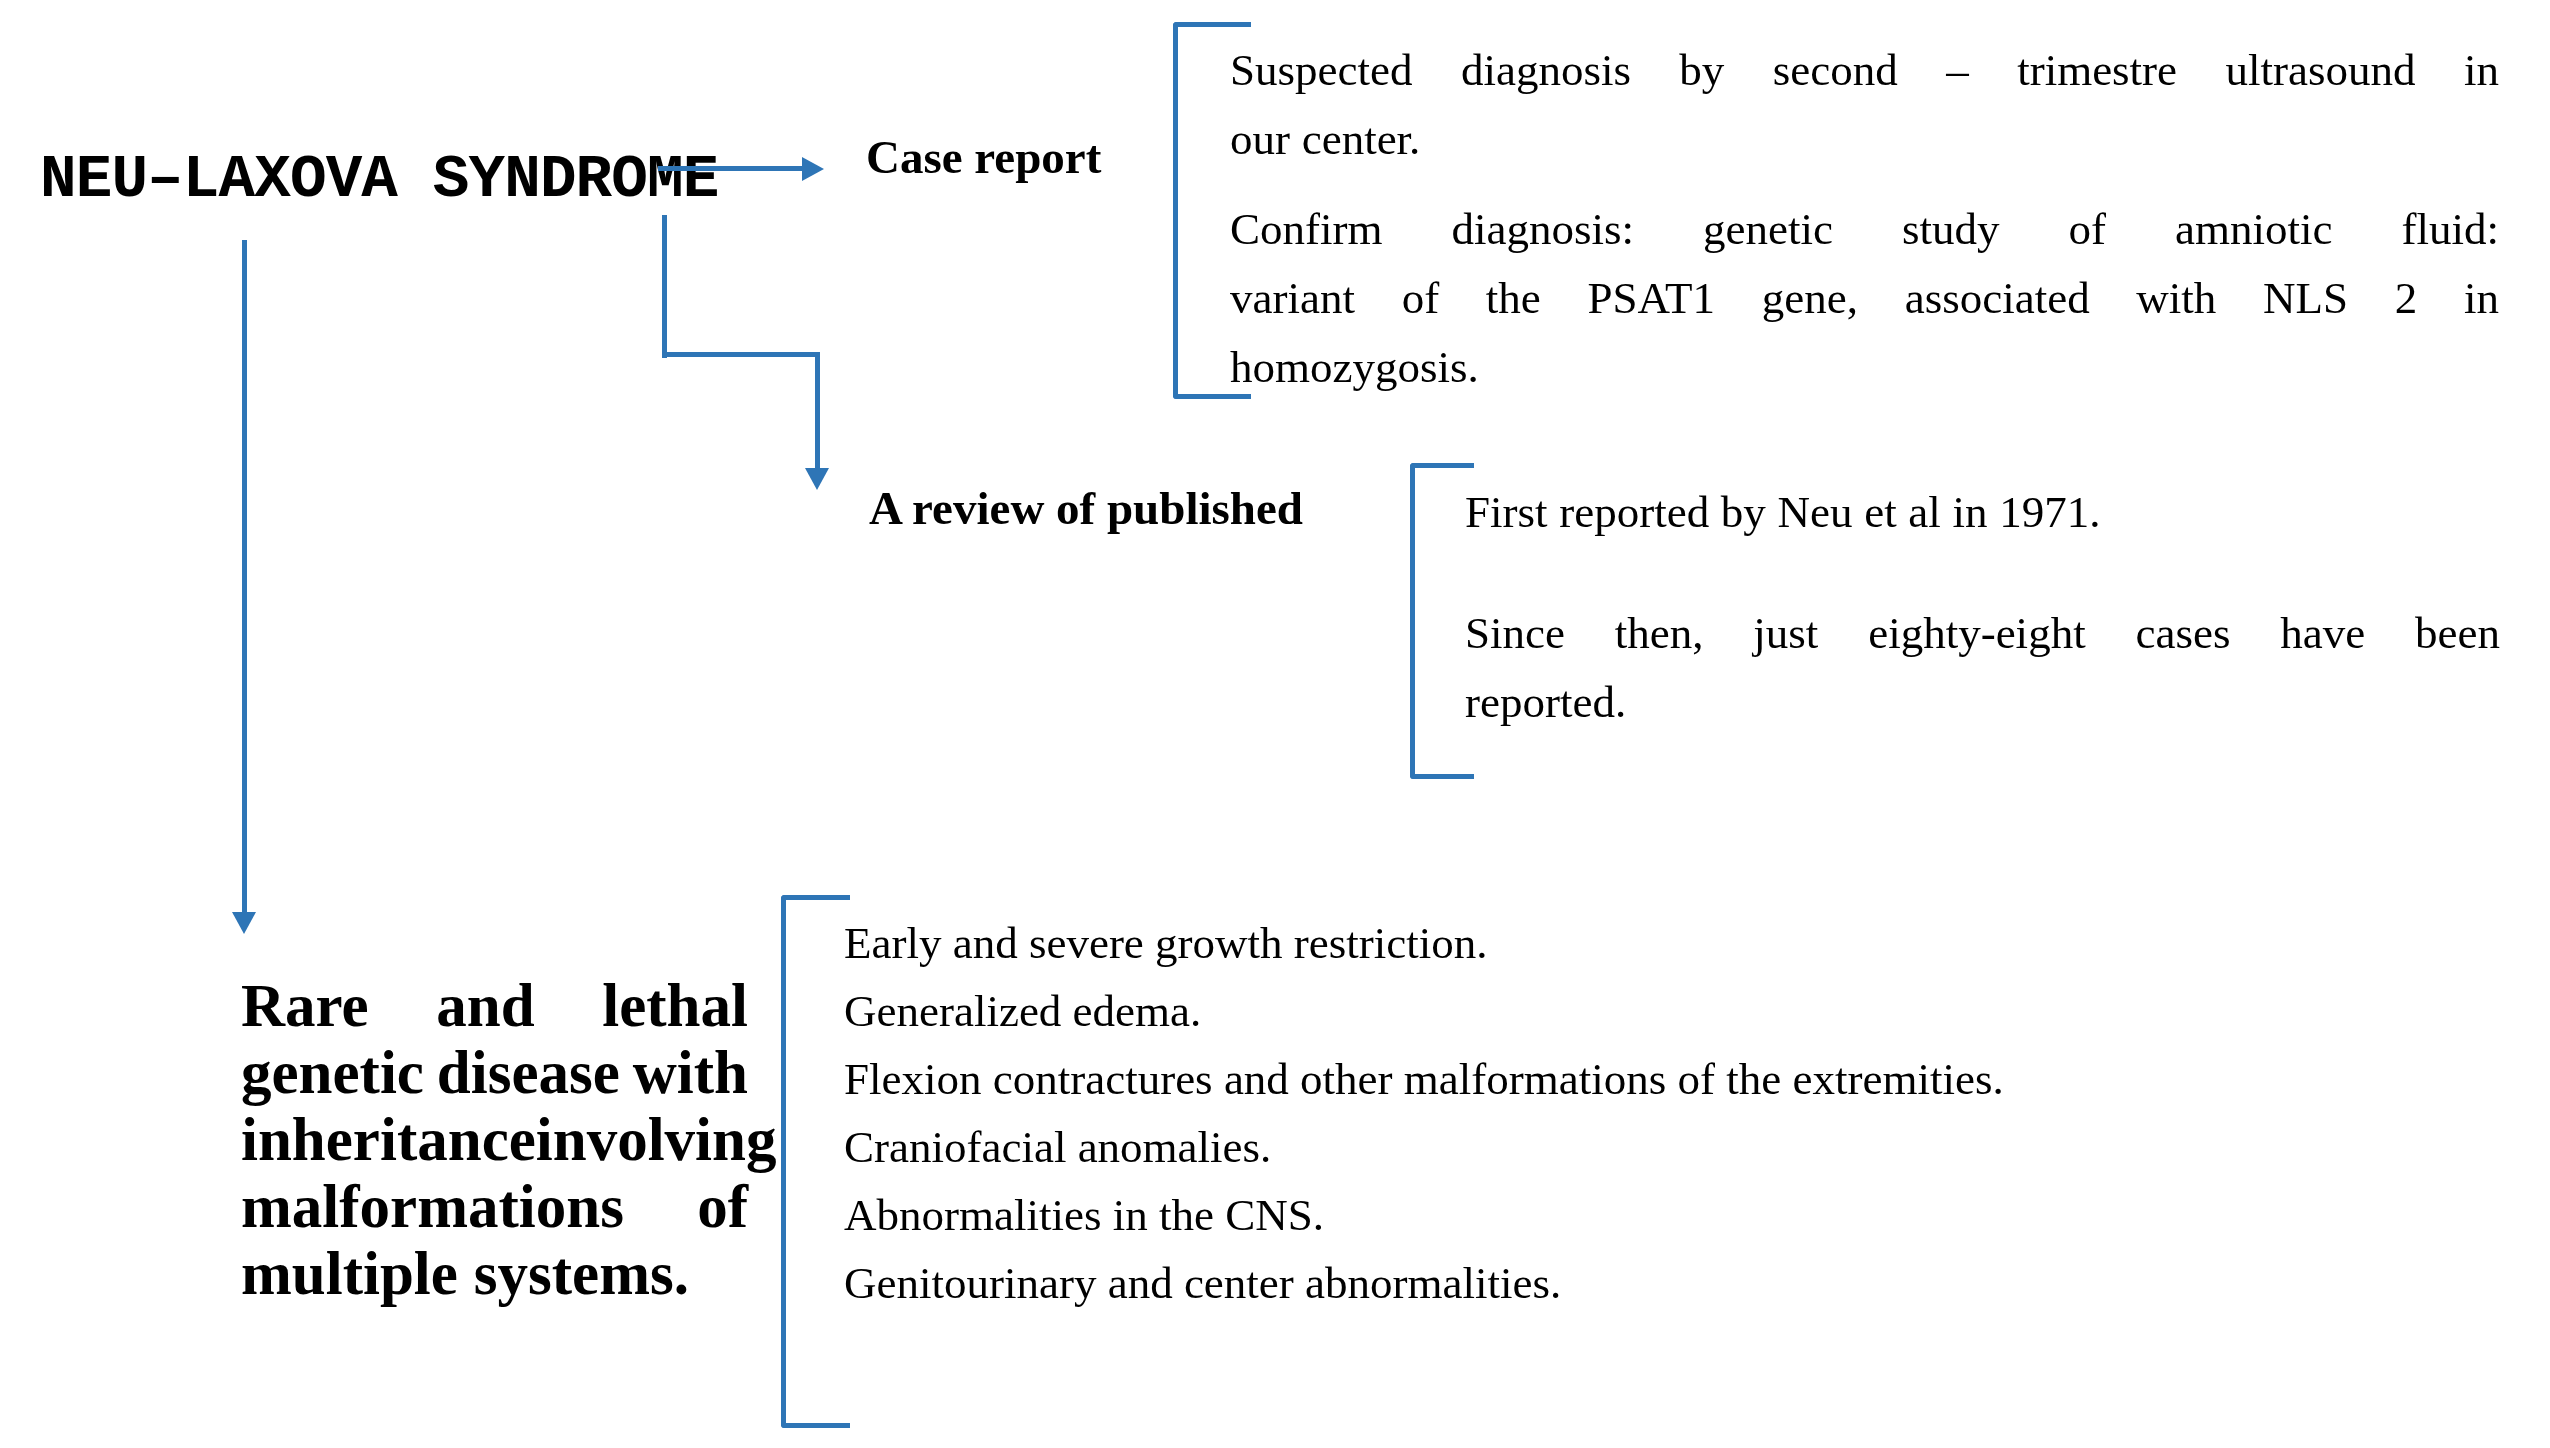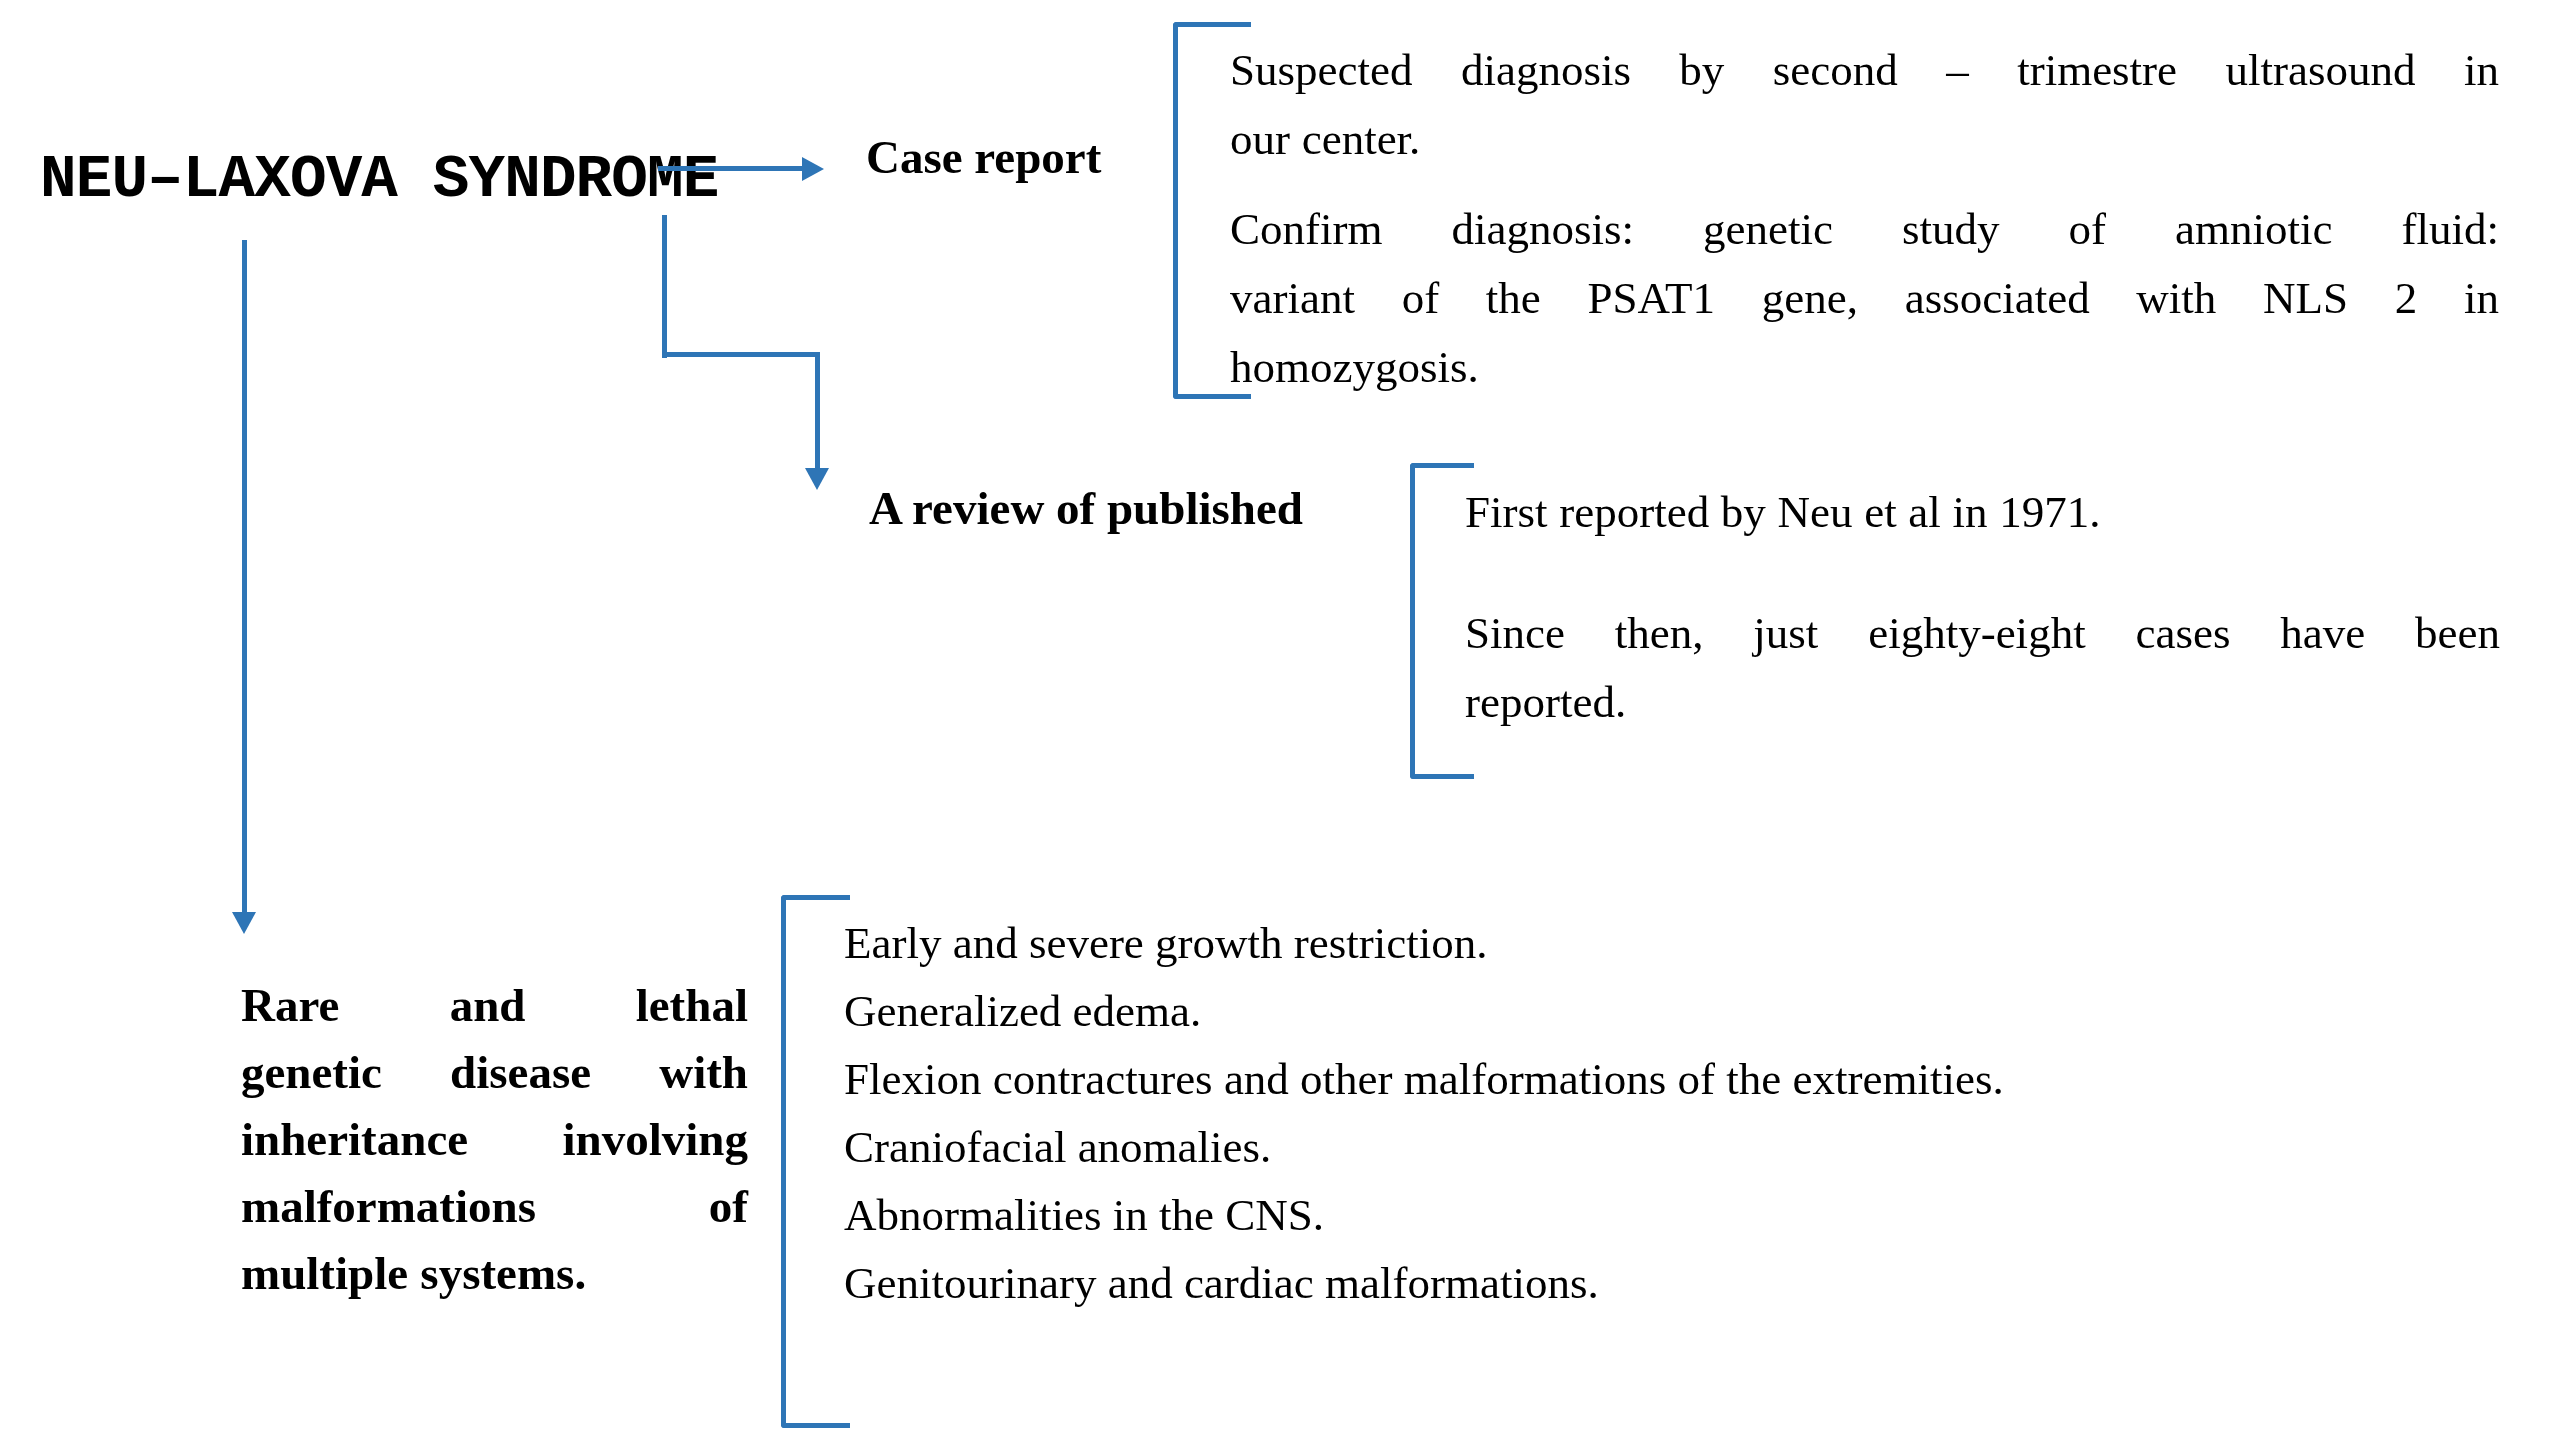--- a/index.html
+++ b/index.html
@@ -49,21 +49,21 @@
     position:absolute;
     font-size:45px;
   }
   .textblock .jline{line-height:69px;}
   .jpara{margin:0 0 21px 0;}
   .jpara.gap-lg{margin-bottom:52px;}
   .jline{display:flex;justify-content:space-between;}
   .jpara .jline:last-child{justify-content:flex-start;gap:0.26em;}
   .desc{
     position:absolute;
-    font-size:47px;
+    font-size:61px;
     font-weight:bold;
   }
   .desc .jline{line-height:67px;}
   .features{
     position:absolute;
     font-size:45px;
     white-space:nowrap;
   }
   .feature-item{line-height:68px;}
 </style>
@@ -190,17 +190,17 @@
       </div>
   </div>
 
   <div class="bracket" style="left:781px;top:895px;width:69px;height:533px;"></div>
   <div class="features" style="left:844px;top:909px;">
       <div class="feature-item">Early and severe growth restriction.</div>
       <div class="feature-item">Generalized edema.</div>
       <div class="feature-item">Flexion contractures and other malformations of the extremities.</div>
       <div class="feature-item">Craniofacial anomalies.</div>
       <div class="feature-item">Abnormalities in the CNS.</div>
-      <div class="feature-item">Genitourinary and cardiac malformations.</div>
+      <div class="feature-item">Genitourinary and center abnormalities.</div>
     </div>
 
 </div>
 
 
 </body></html>

